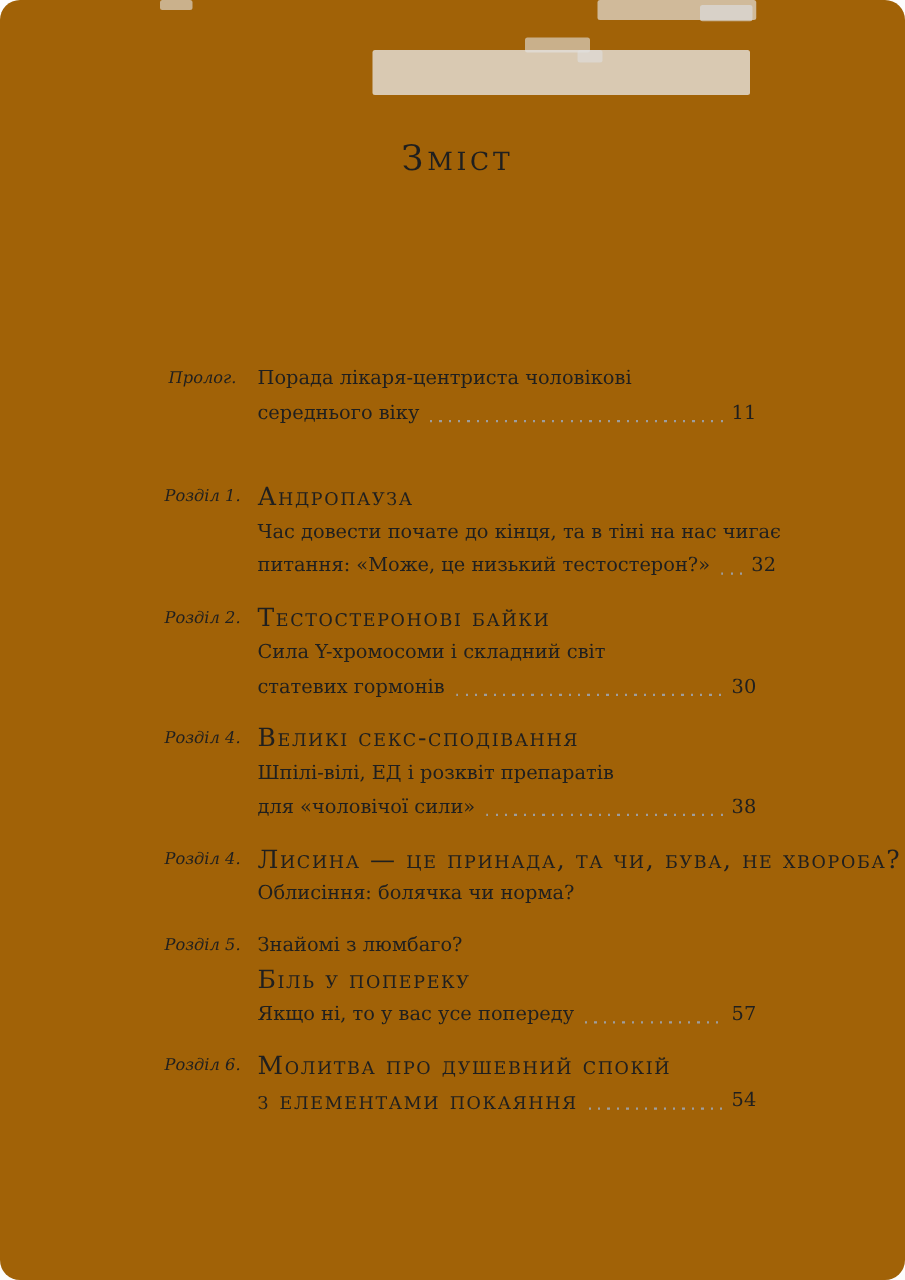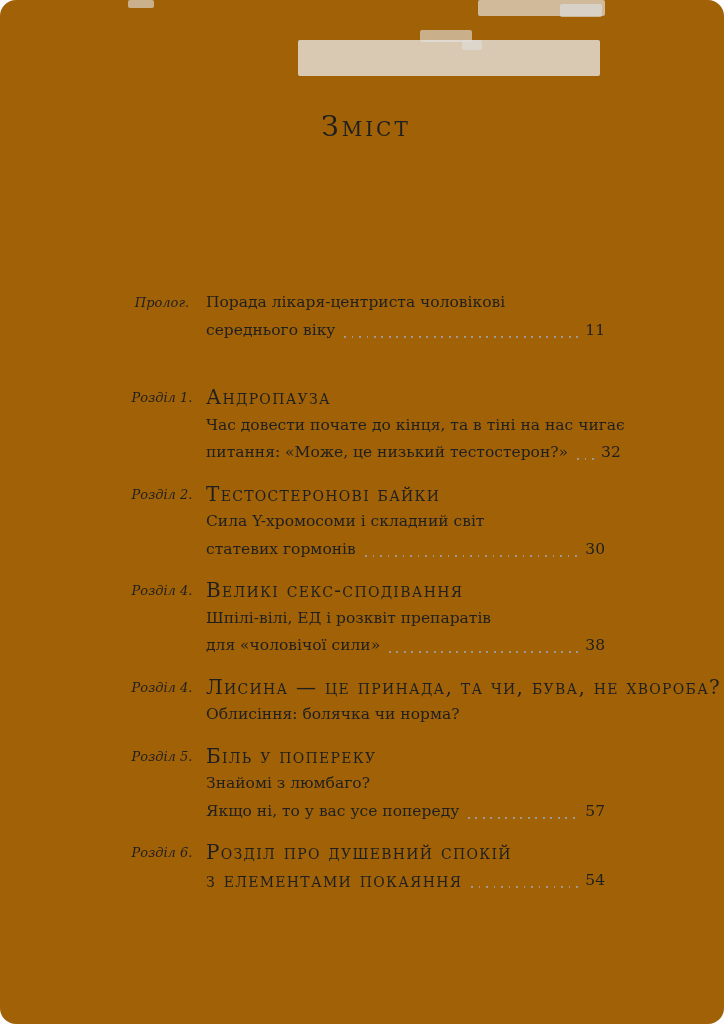--- a/index.html
+++ b/index.html
@@ -167,38 +167,38 @@
         <div class="row">
           <span class="txt">Облисіння: болячка чи норма?</span>
         </div>
       </div>
     </div>
 
     <div class="entry">
       <div class="label">Розділ 5.</div>
       <div class="body">
         <div class="row">
+          <span class="txt">Знайомі з люмбаго?</span>
+        </div>
+        <div class="row">
           <span class="txt caps">Біль у попереку</span>
         </div>
         <div class="row">
-          <span class="txt">Знайомі з люмбаго?</span>
-        </div>
-        <div class="row">
           <span class="txt">Якщо ні, то у вас усе попереду</span>
           <span class="leader"></span>
           <span class="pagenum">57</span>
         </div>
       </div>
     </div>
 
     <div class="entry">
       <div class="label">Розділ 6.</div>
       <div class="body">
         <div class="row">
-          <span class="txt caps">Розділ про душевний спокій</span>
+          <span class="txt caps">Молитва про душевний спокій</span>
         </div>
         <div class="row">
           <span class="txt caps">з елементами покаяння</span>
           <span class="leader"></span>
           <span class="pagenum">54</span>
         </div>
       </div>
     </div>
 
   </div>

